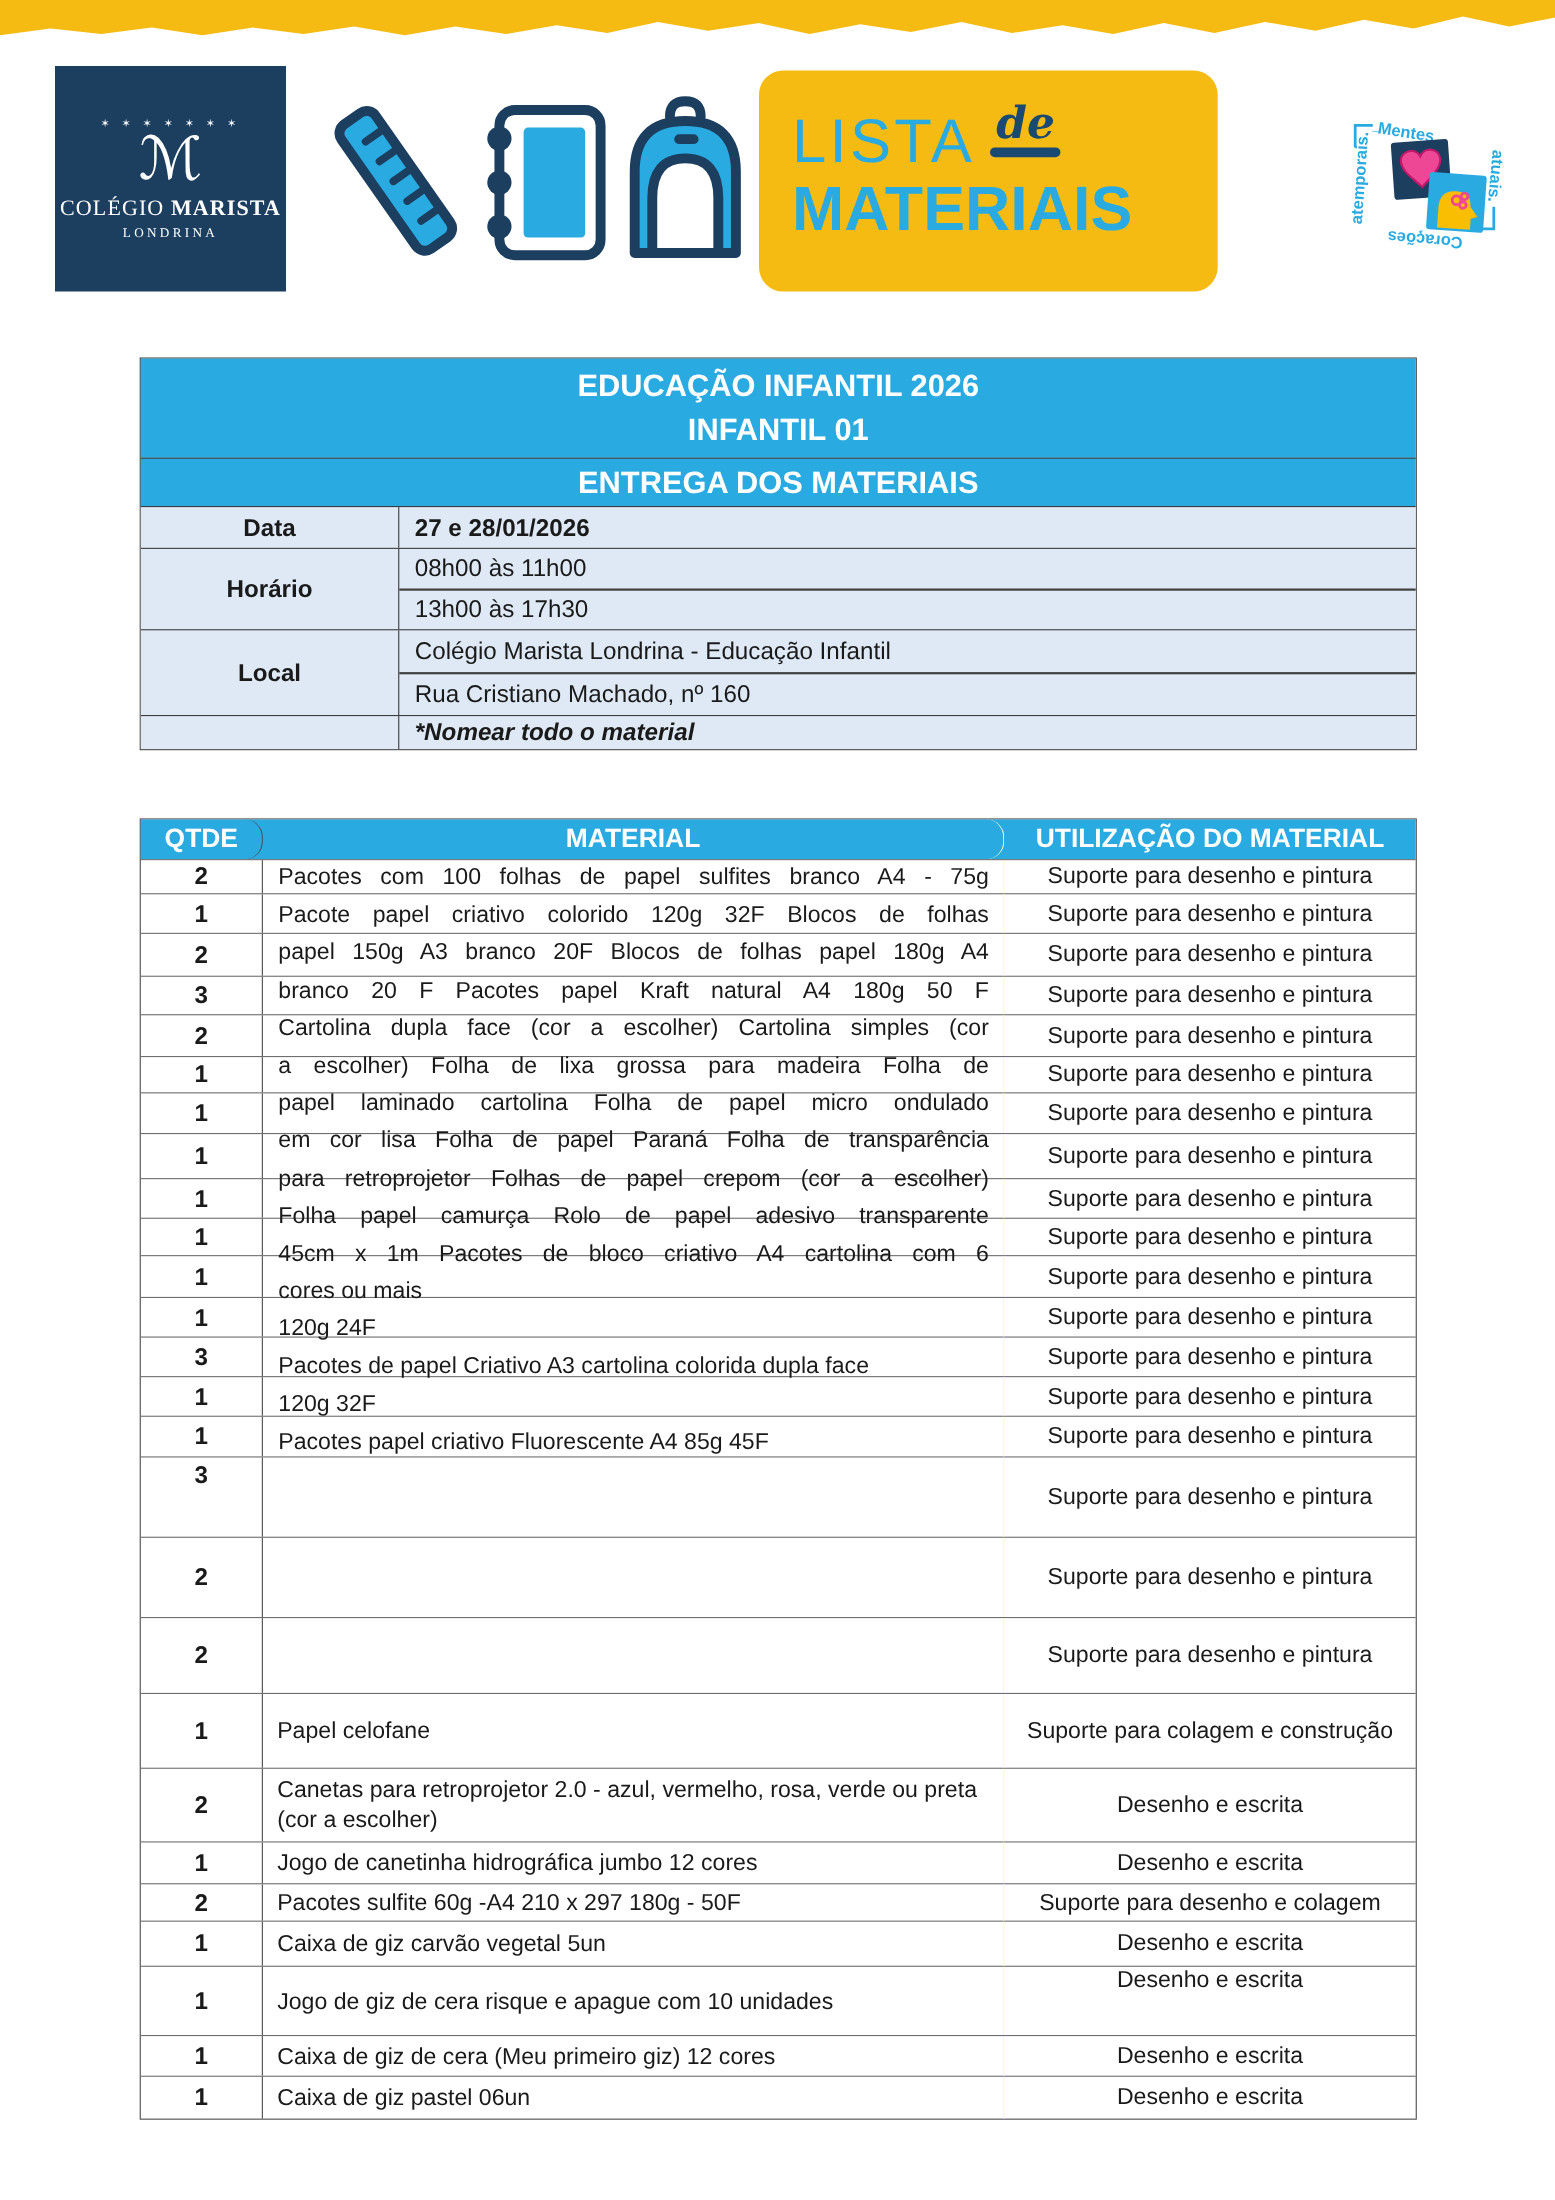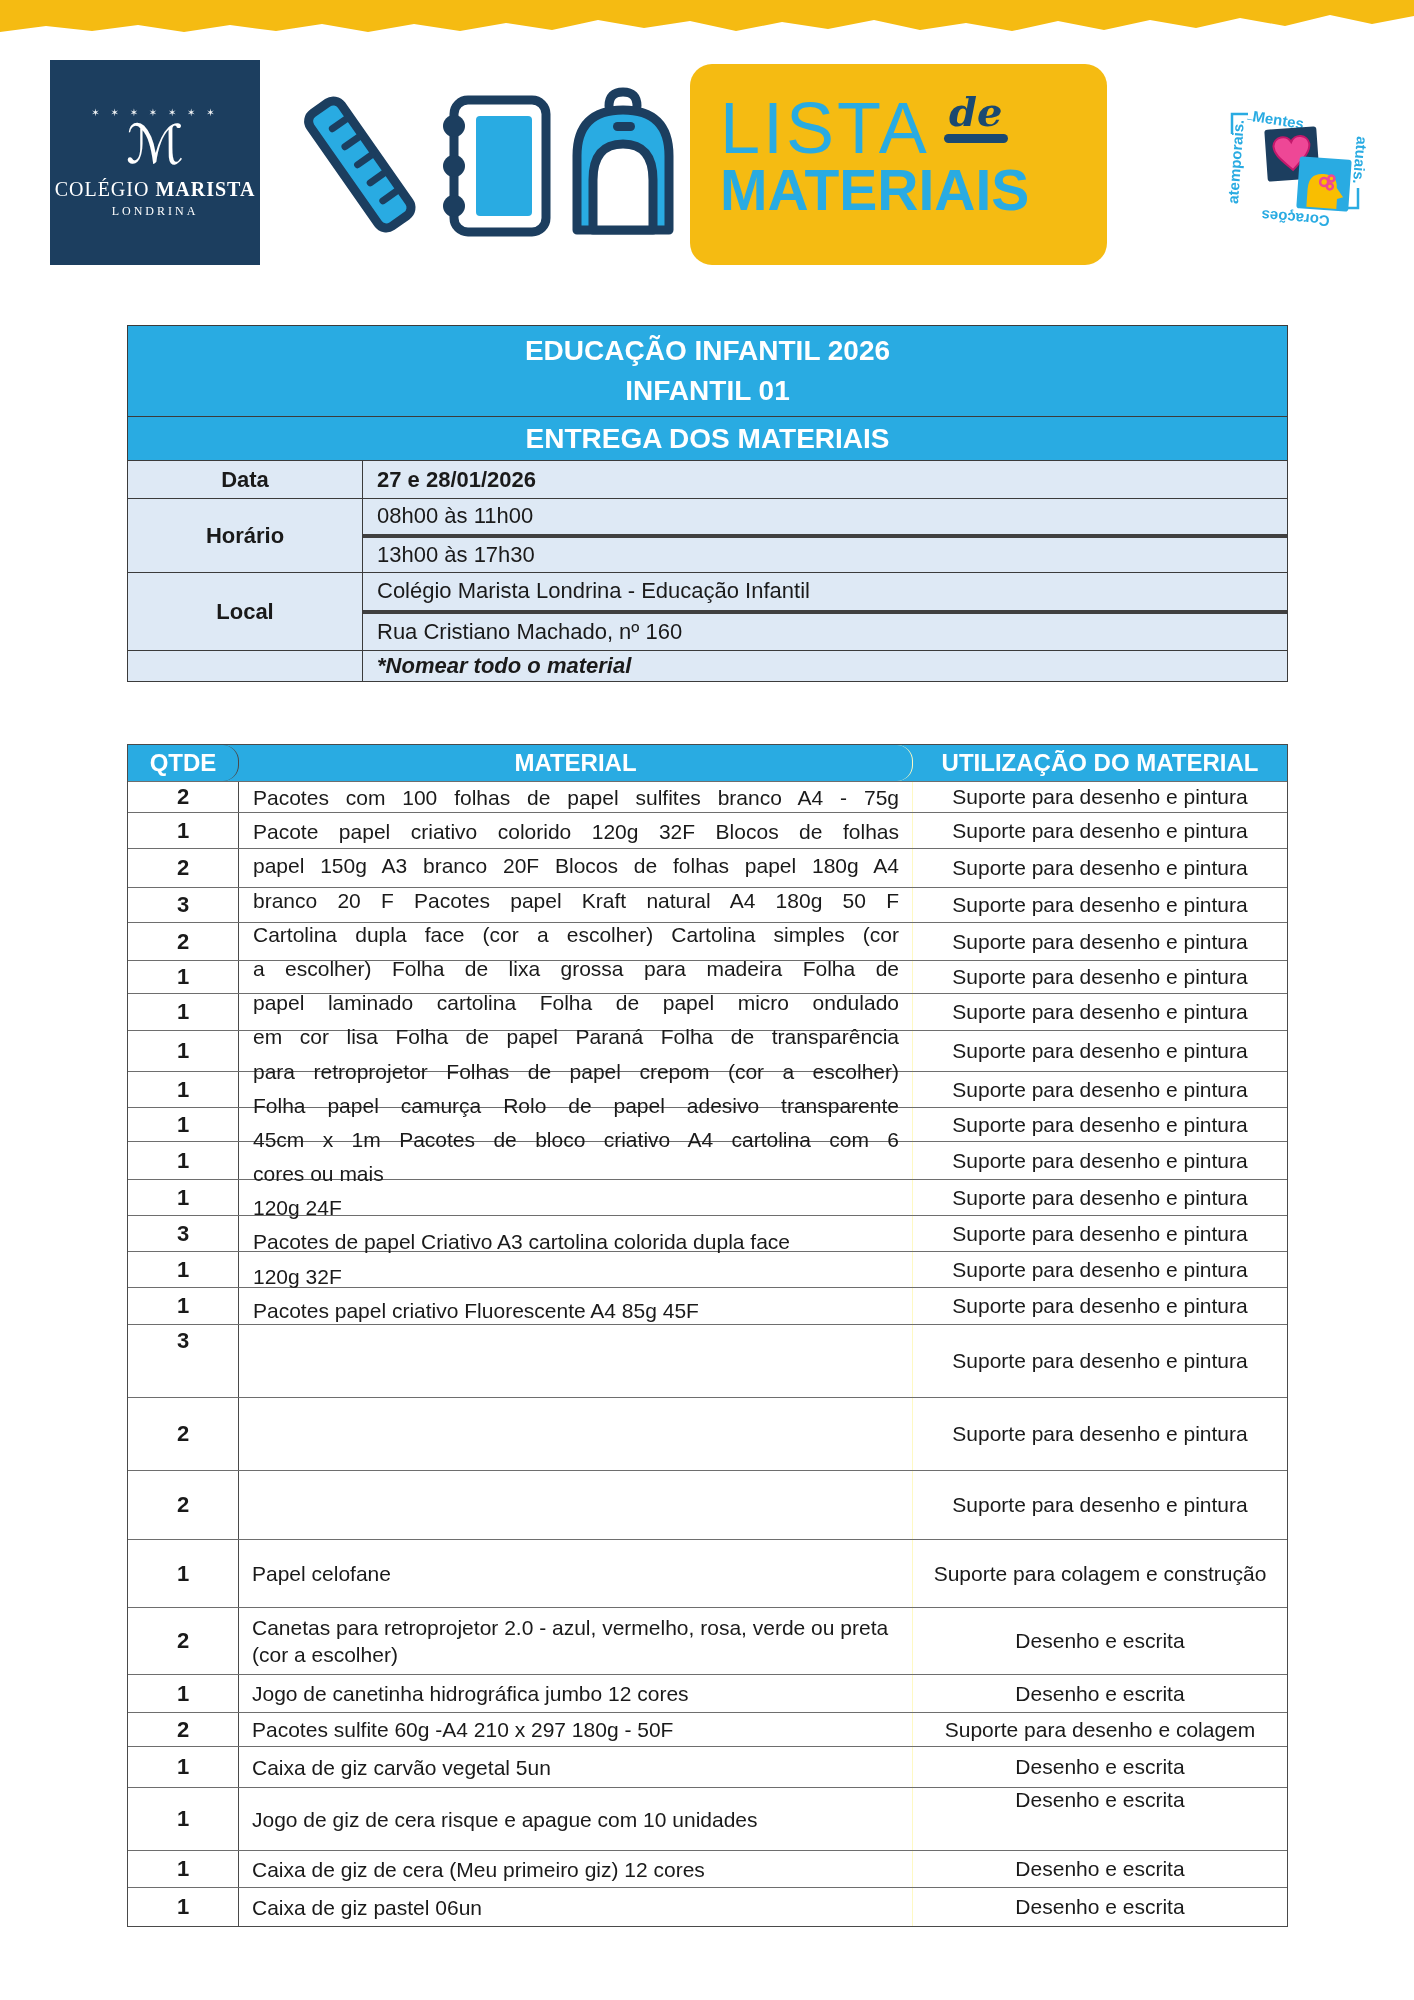--- a/index.html
+++ b/index.html
@@ -14,38 +14,38 @@
   .logo-monogram{font-family:"DejaVu Sans",sans-serif;font-size:54px;line-height:58px;margin-top:-2px;}
   .logo-name{font-family:"Liberation Serif",serif;font-size:20px;letter-spacing:1px;margin-top:4px;white-space:nowrap;}
   .logo-name b{font-weight:bold;}
   .logo-city{font-family:"Liberation Serif",serif;font-size:12px;letter-spacing:3px;margin-top:3px;}
   
   .hicon{position:absolute;}
   
   #badge{position:absolute;left:690px;top:64px;width:417px;height:201px;background:#F5BB12;
          border-radius:22px;padding:34px 0 0 30px;box-sizing:border-box;}
   .badge-row1{display:flex;align-items:flex-start;}
-  .badge-lista{font-size:72px;line-height:60px;font-weight:400;letter-spacing:3px;color:#29ABE2;}
+  .badge-lista{font-size:56px;line-height:60px;font-weight:400;letter-spacing:3px;color:#29ABE2;}
   .badge-de-wrap{display:flex;flex-direction:column;align-items:center;margin-left:14px;margin-top:-8px;}
   .badge-de{font-family:"DejaVu Serif",serif;font-style:italic;font-weight:bold;font-size:40px;line-height:44px;color:#1A4971;}
   .badge-de-bar{width:64px;height:9px;border-radius:5px;background:#1A4971;margin-top:0px;}
   .badge-materiais{font-size:57px;line-height:60px;font-weight:bold;color:#29ABE2;margin-top:2px;letter-spacing:0px;}
   
   #tagline-logo{position:absolute;left:1218px;top:92px;}
   
   #info-table{position:absolute;left:127px;top:325px;width:1161px;border:1px solid #3b3b3b;box-sizing:border-box;}
   .it-blue{background:#29ABE2;color:#fff;font-weight:bold;text-align:center;}
   .it-title{height:90px;display:flex;flex-direction:column;justify-content:center;font-size:28px;line-height:40px;}
   .it-sub{height:43px;border-top:1px solid #3b3b3b;display:flex;align-items:center;justify-content:center;font-size:28px;}
   .it-row{display:flex;border-top:1px solid #3b3b3b;background:#DEE9F5;}
   .it-label{width:235px;border-right:1px solid #3b3b3b;display:flex;align-items:center;justify-content:center;
             font-weight:bold;font-size:22px;box-sizing:border-box;}
   .it-vals{flex:1;display:flex;flex-direction:column;}
   .it-val{flex:1;display:flex;align-items:center;padding-left:14px;font-size:22px;}
-  .it-val + .it-val{border-top:4px solid #404040;}
+  .it-val + .it-val{border-top:2px solid #404040;}
   .it-bold{font-weight:bold;}
   .it-italic{font-style:italic;font-weight:600;}
   .h-data{height:37px;}  .h-hor{height:73px;}  .h-loc{height:77px;}  .h-nom{height:30px;}
   
   #mat-table{position:absolute;left:127px;top:744px;width:1161px;border:1px solid #4a4a4a;box-sizing:border-box;}
   .mt-header{height:36px;display:flex;background:#29ABE2;color:#fff;font-weight:bold;font-size:24px;}
   .mt-header>div{display:flex;align-items:center;justify-content:center;border-radius:16px;}
   .c-qty{width:111px;border-right:1px solid #4a4a4a;box-sizing:border-box;}
   .c-mat{width:674px;border-right:1px solid #fef9c3;box-sizing:border-box;}
   .c-use{flex:1;}

